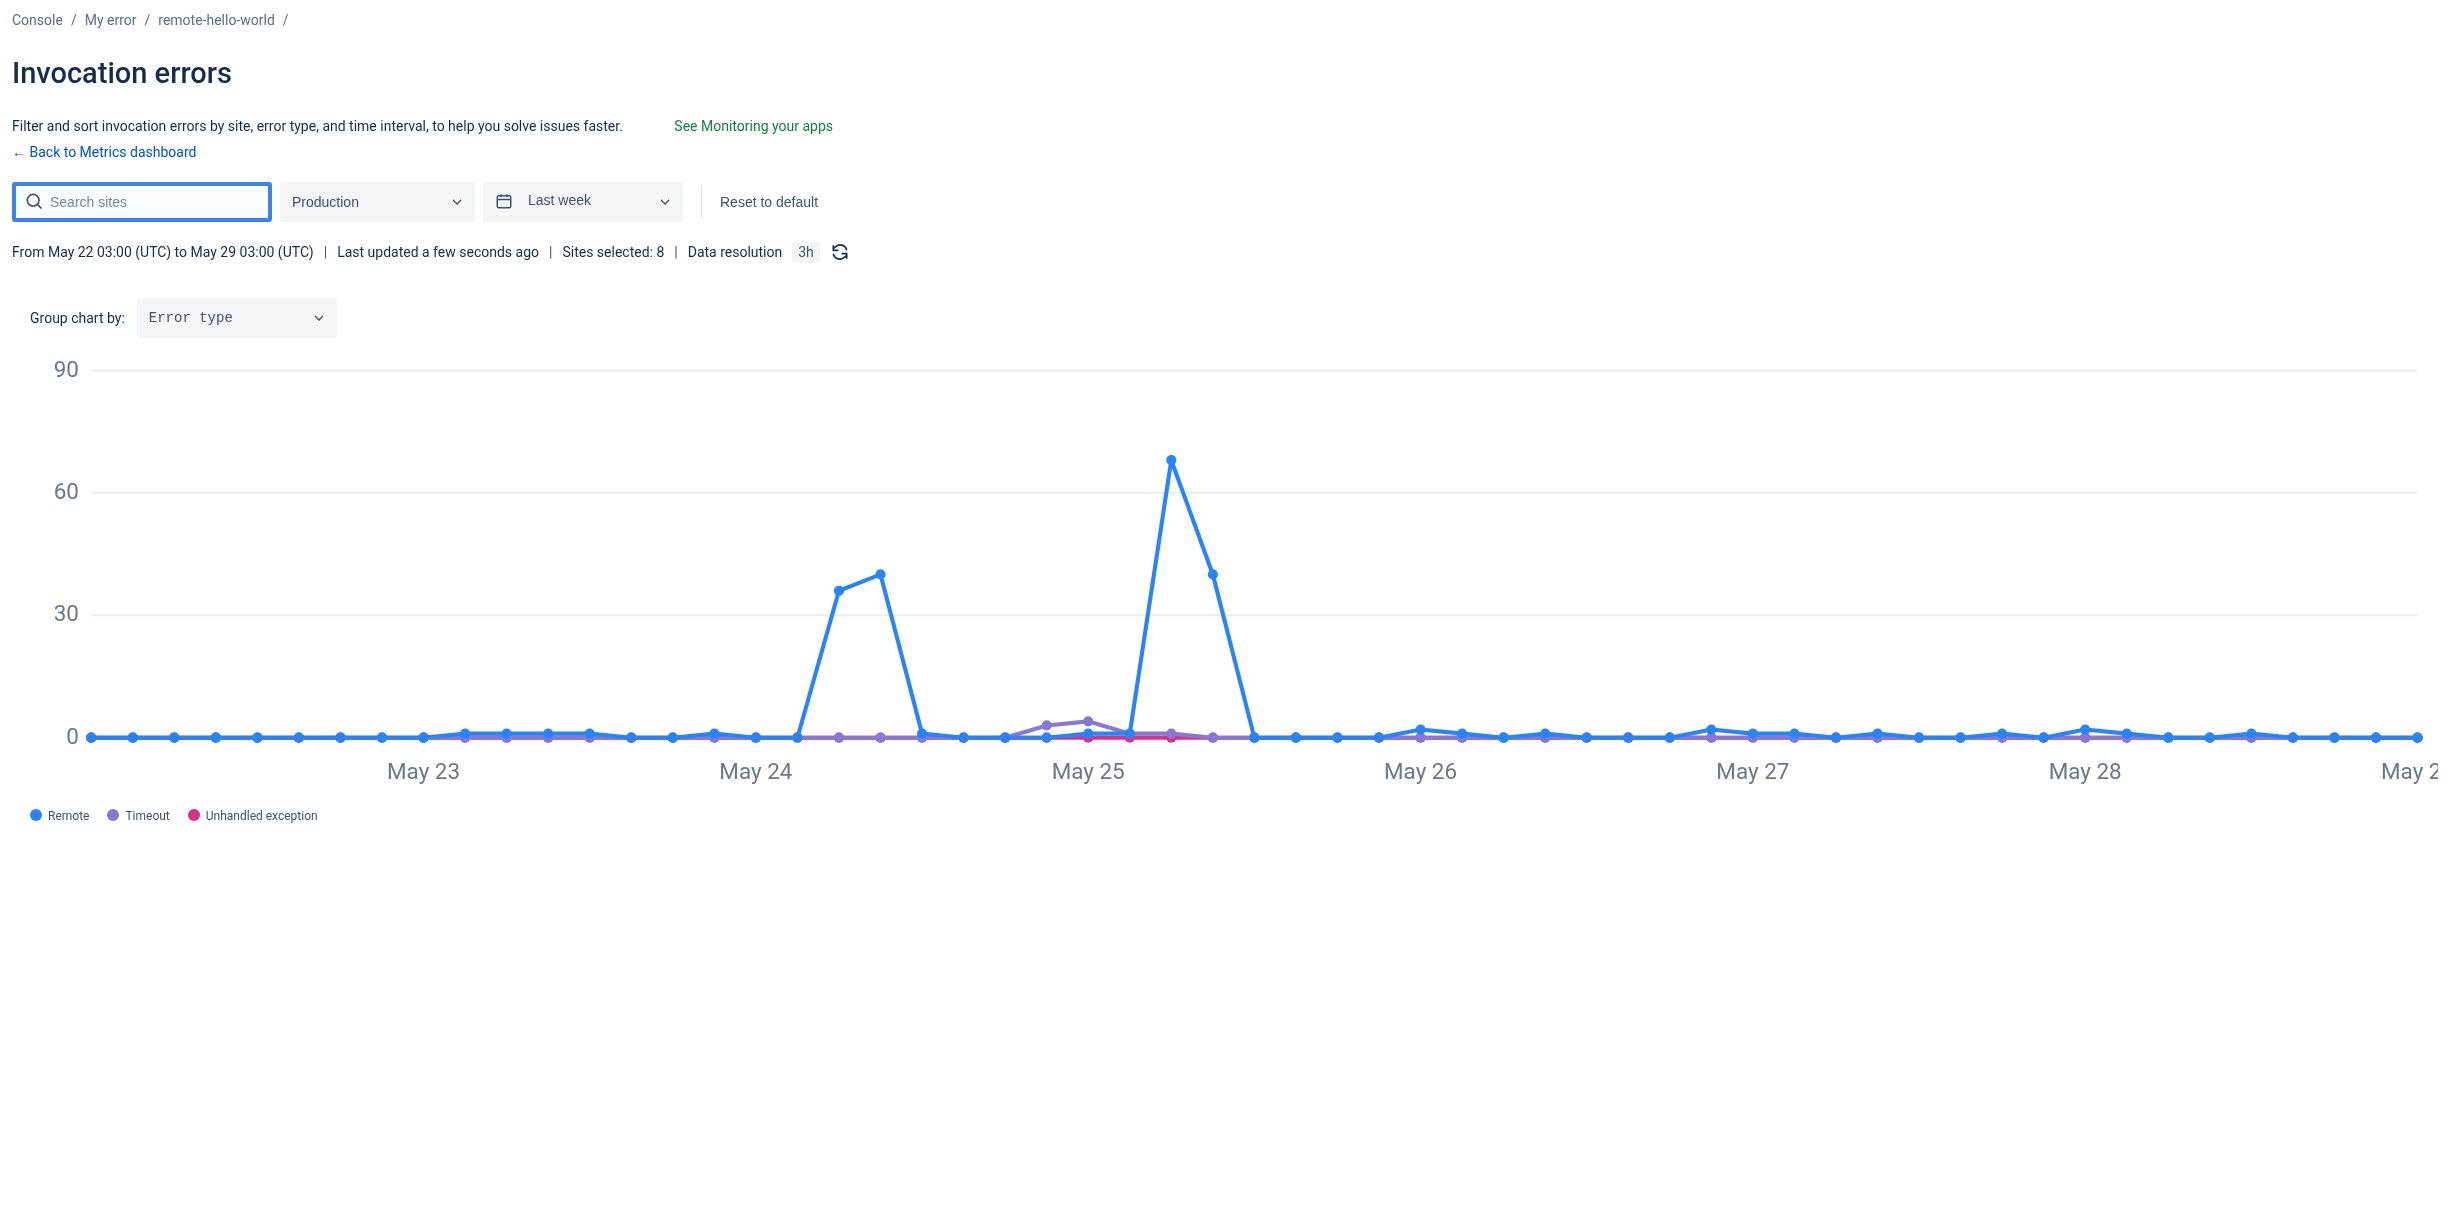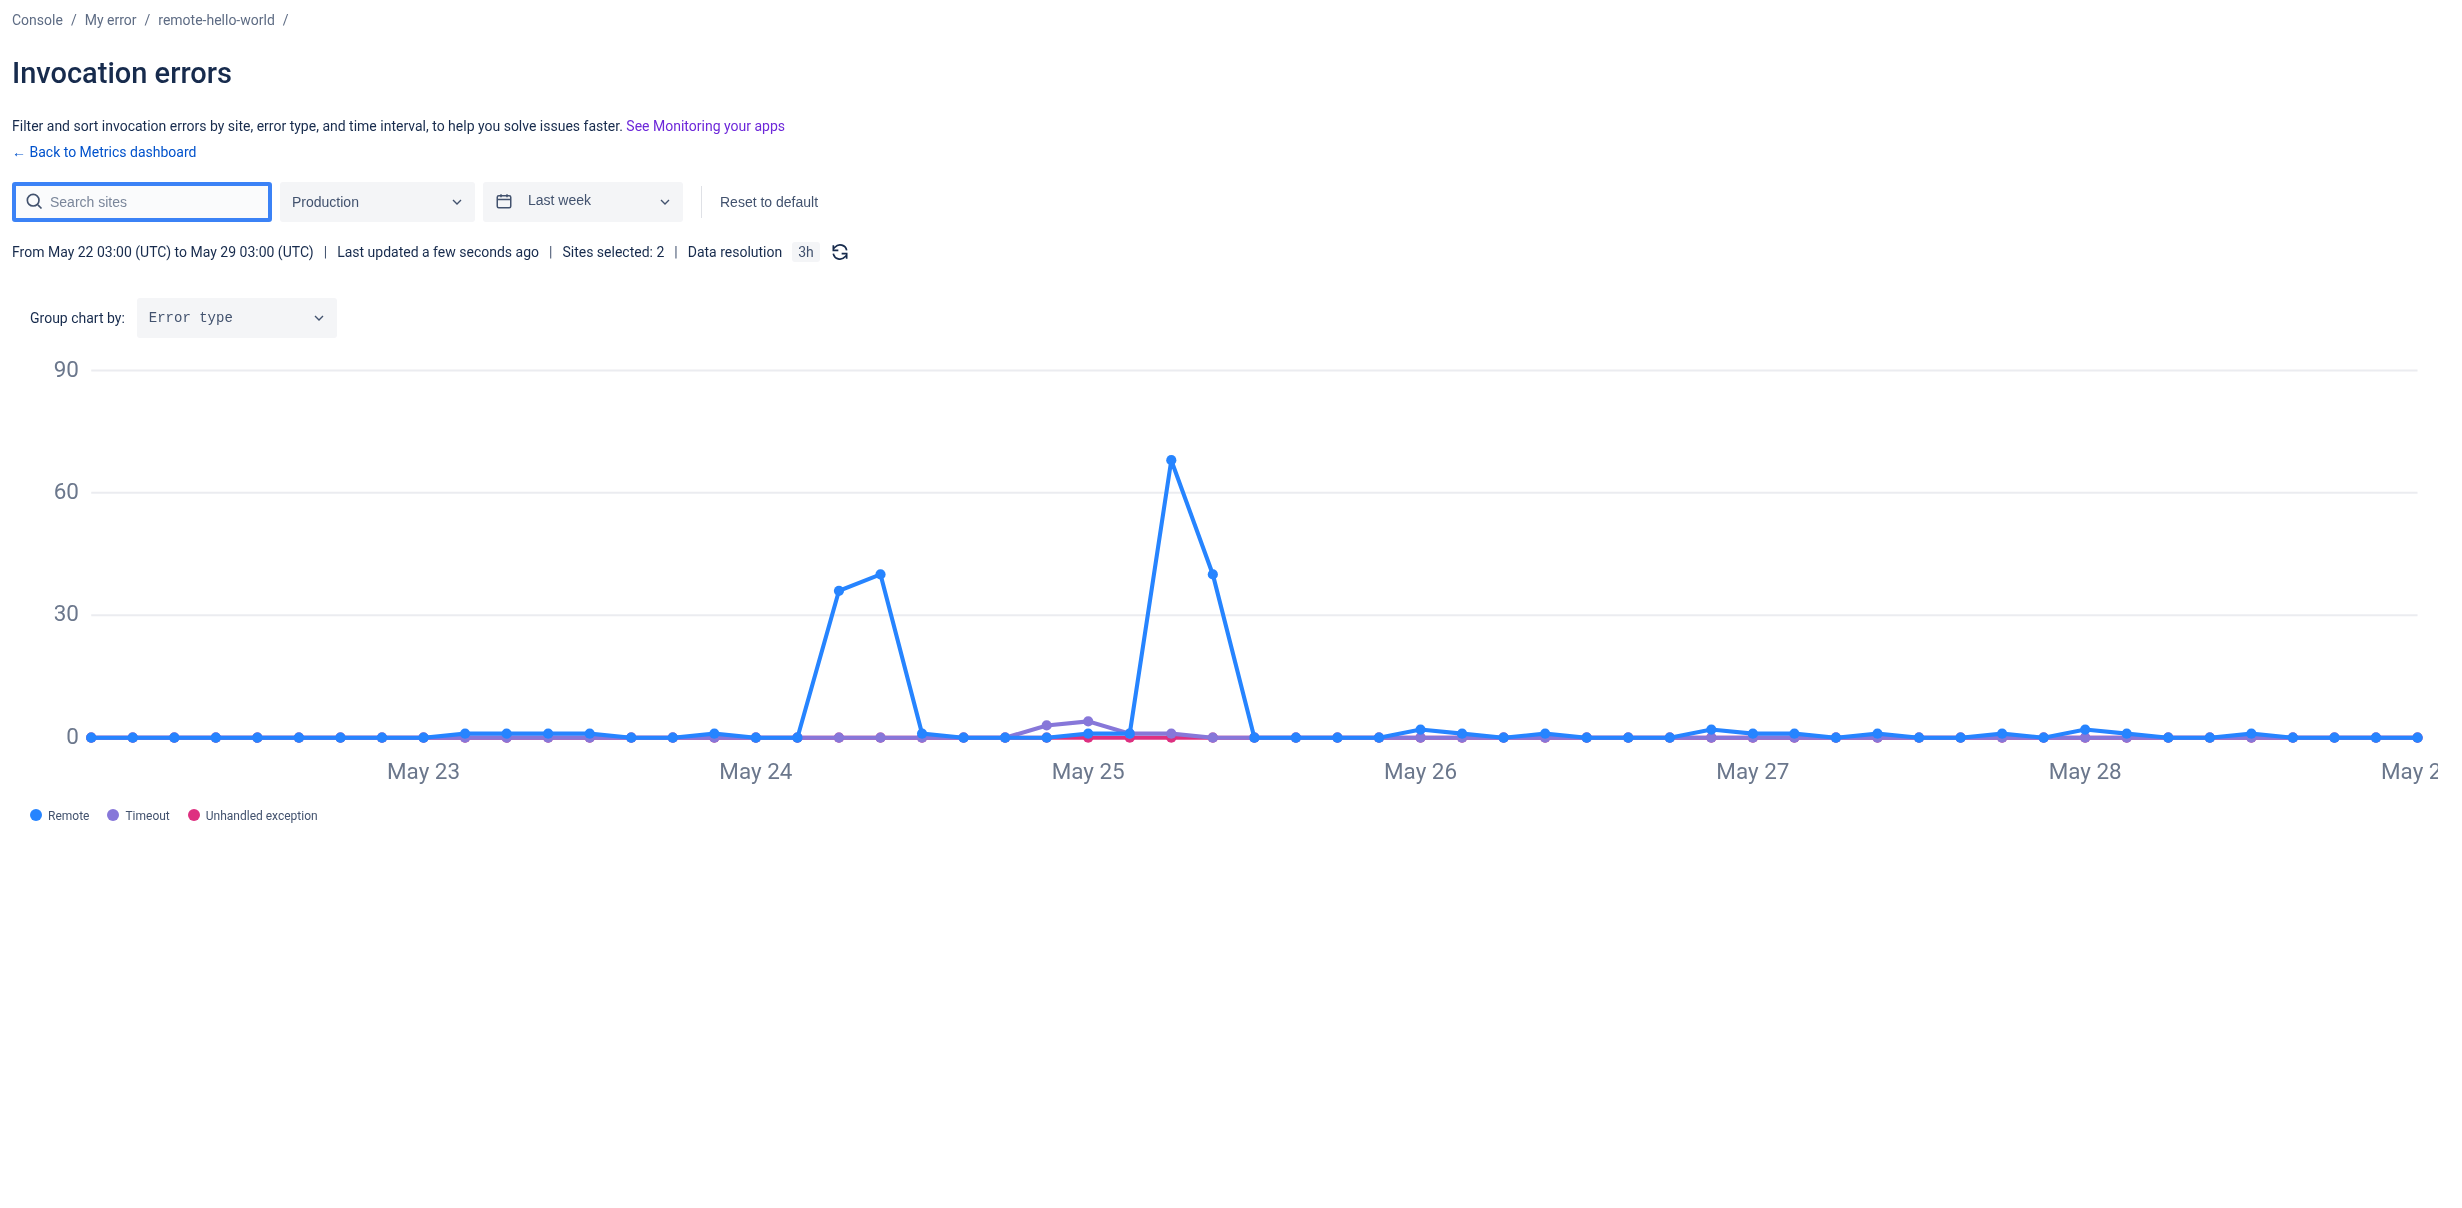--- a/index.html
+++ b/index.html
@@ -24,21 +24,21 @@
     font-size: 29px;
     font-weight: 500;
     color: #172B4D;
     margin-bottom: 28px;
   }
   .description {
     font-size: 14px;
     color: #172B4D;
     margin-bottom: 10px;
   }
-  .description a { color: #6d28d9; text-decoration: none; }
+  .description a { color: #15803d; text-decoration: none; margin-left: 48px; }
   .back-link {
     color: #0052CC;
     font-size: 14px;
     text-decoration: none;
     display: inline-block;
     margin-bottom: 22px;
     cursor: pointer;
   }
   .filter-row {
     display: flex;
@@ -217,21 +217,21 @@
 
   <button class="reset-btn">Reset to default</button>
 </div>
 
 
 <div class="status-line">
   <span>From May 22 03:00 (UTC) to May 29 03:00 (UTC)</span>
   <span class="status-sep">|</span>
   <span>Last updated a few seconds ago</span>
   <span class="status-sep">|</span>
-  <span>Sites selected: 2</span>
+  <span>Sites selected: 8</span>
   <span class="status-sep">|</span>
   <span>Data resolution</span>
   <span class="badge">3h</span>
   <span class="refresh-icon">
     <svg width="20" height="20" viewBox="0 0 24 24" fill="none" stroke="#172B4D" stroke-width="2">
         <path d="M4 4v6h6"></path>
         <path d="M20 20v-6h-6"></path>
         <path d="M20 10A8 8 0 0 0 6 6.3L4 8"></path>
         <path d="M4 14a8 8 0 0 0 14 3.7l2-1.7"></path>
       </svg>

